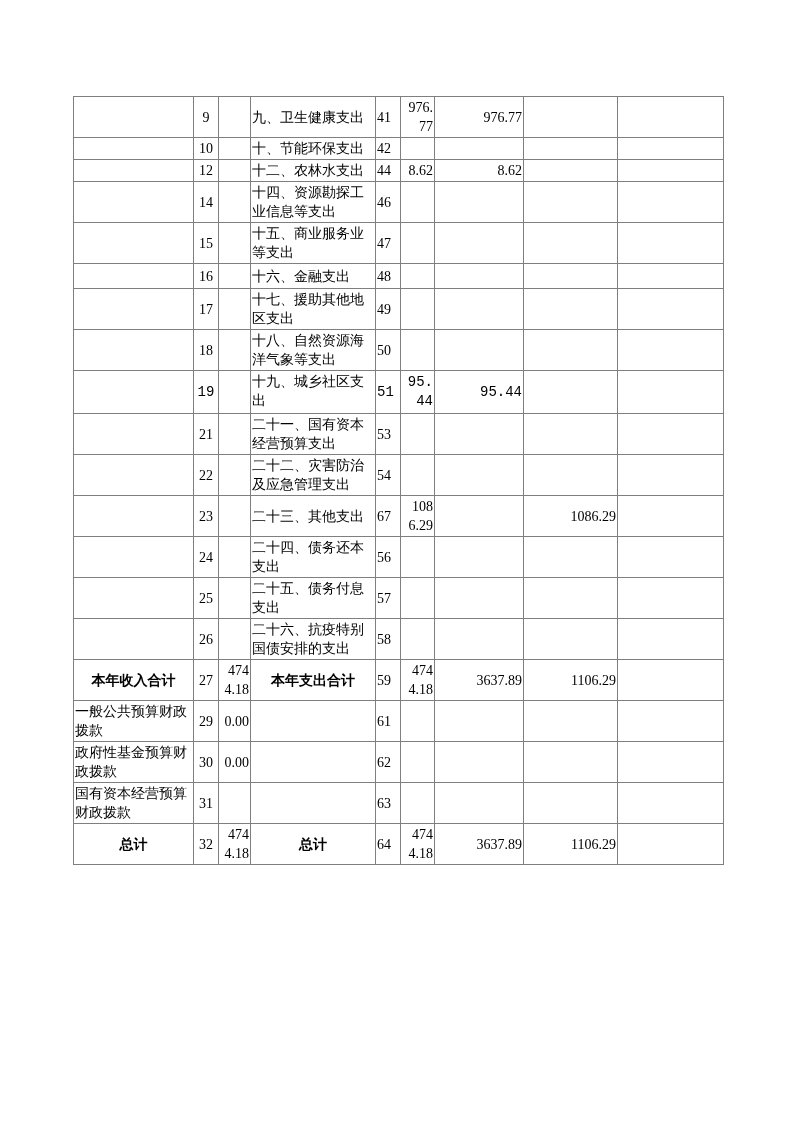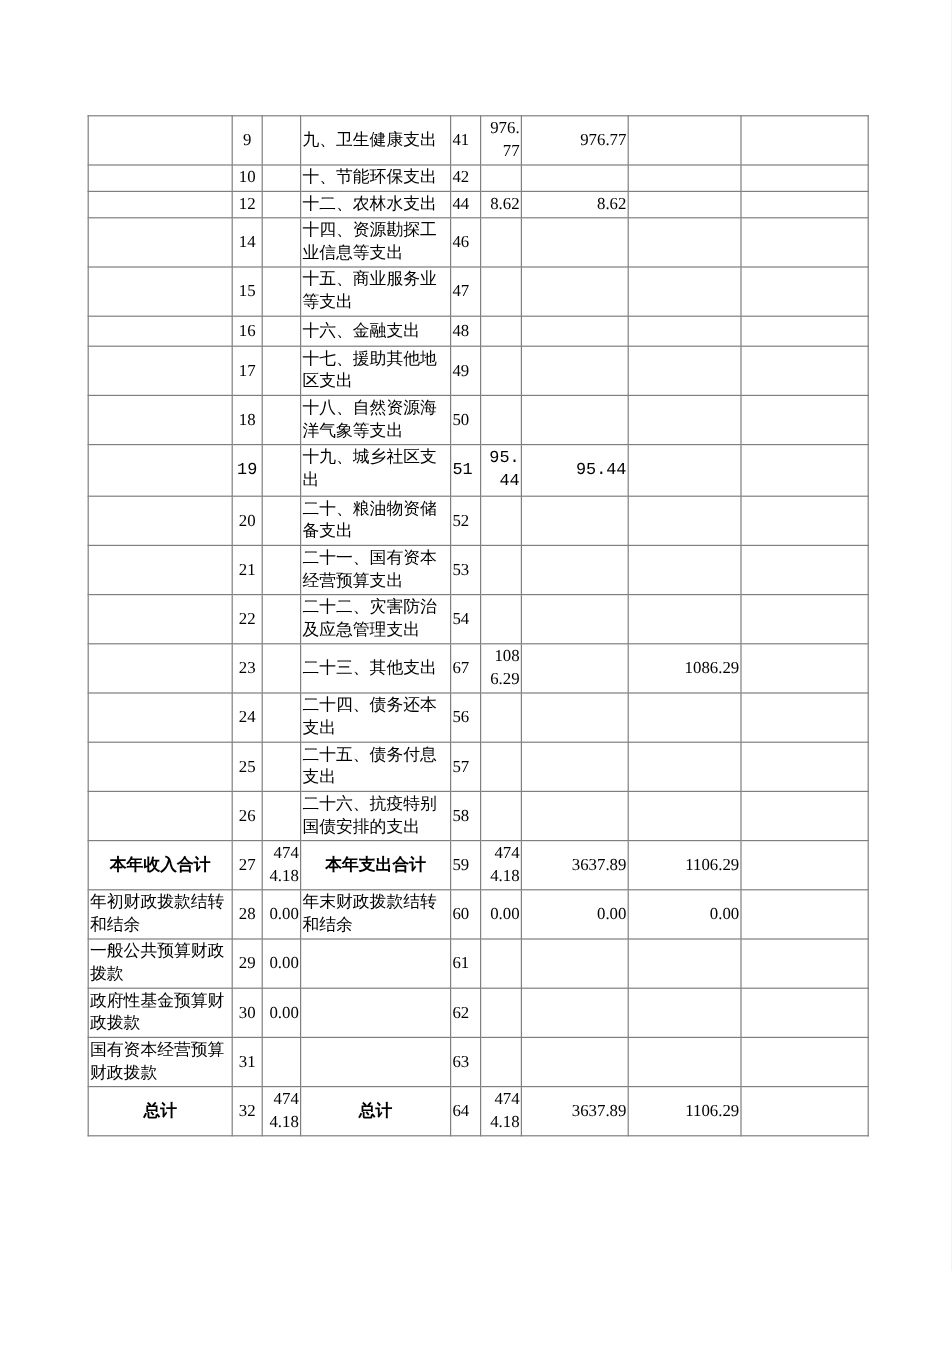--- a/index.html
+++ b/index.html
@@ -153,31 +153,20 @@
           <td class="c0"></td>
           <td class="c1">19</td>
           <td class="c2"></td>
           <td class="c3">十九、城乡社区支出</td>
           <td class="c4">51</td>
           <td class="c5">95.44</td>
           <td class="c6">95.44</td>
           <td class="c7"></td>
           <td class="c8"></td>
         </tr>
-        <tr style="height: 40px;">
-          <td class="c0"></td>
-          <td class="c1">20</td>
-          <td class="c2"></td>
-          <td class="c3">二十、粮油物资储备支出</td>
-          <td class="c4">52</td>
-          <td class="c5"></td>
-          <td class="c6"></td>
-          <td class="c7"></td>
-          <td class="c8"></td>
-        </tr>
         <tr style="height: 41px;">
           <td class="c0"></td>
           <td class="c1">21</td>
           <td class="c2"></td>
           <td class="c3">二十一、国有资本经营预算支出</td>
           <td class="c4">53</td>
           <td class="c5"></td>
           <td class="c6"></td>
           <td class="c7"></td>
           <td class="c8"></td>
@@ -242,31 +231,20 @@
           <td class="c1">27</td>
           <td class="c2">4744.18</td>
           <td class="c3 emph">本年支出合计</td>
           <td class="c4">59</td>
           <td class="c5">4744.18</td>
           <td class="c6">3637.89</td>
           <td class="c7">1106.29</td>
           <td class="c8"></td>
         </tr>
         <tr style="height: 40px;">
-          <td class="c0">年初财政拨款结转和结余</td>
-          <td class="c1">28</td>
-          <td class="c2">0.00</td>
-          <td class="c3">年末财政拨款结转和结余</td>
-          <td class="c4">60</td>
-          <td class="c5">0.00</td>
-          <td class="c6">0.00</td>
-          <td class="c7">0.00</td>
-          <td class="c8"></td>
-        </tr>
-        <tr style="height: 40px;">
           <td class="c0">一般公共预算财政拨款</td>
           <td class="c1">29</td>
           <td class="c2">0.00</td>
           <td class="c3"></td>
           <td class="c4">61</td>
           <td class="c5"></td>
           <td class="c6"></td>
           <td class="c7"></td>
           <td class="c8"></td>
         </tr>

